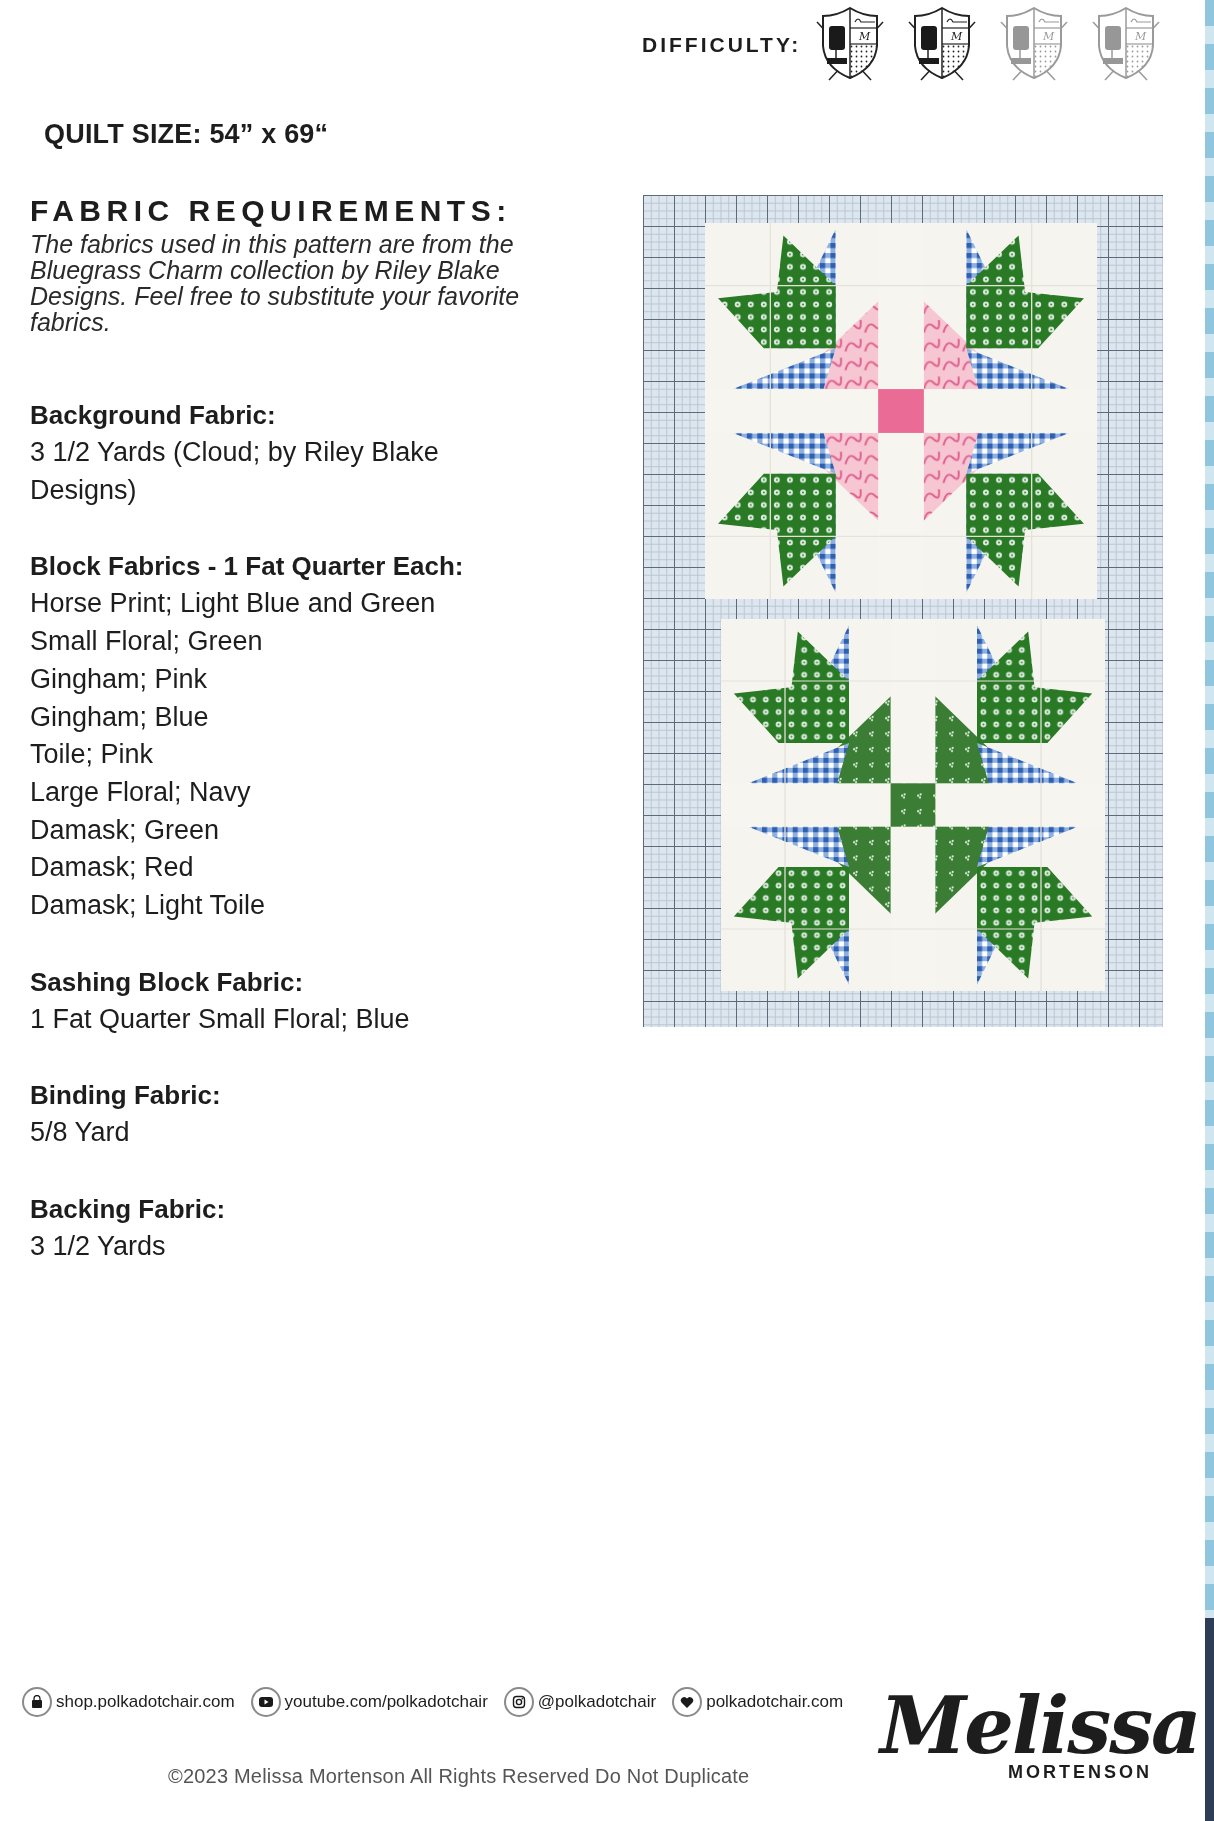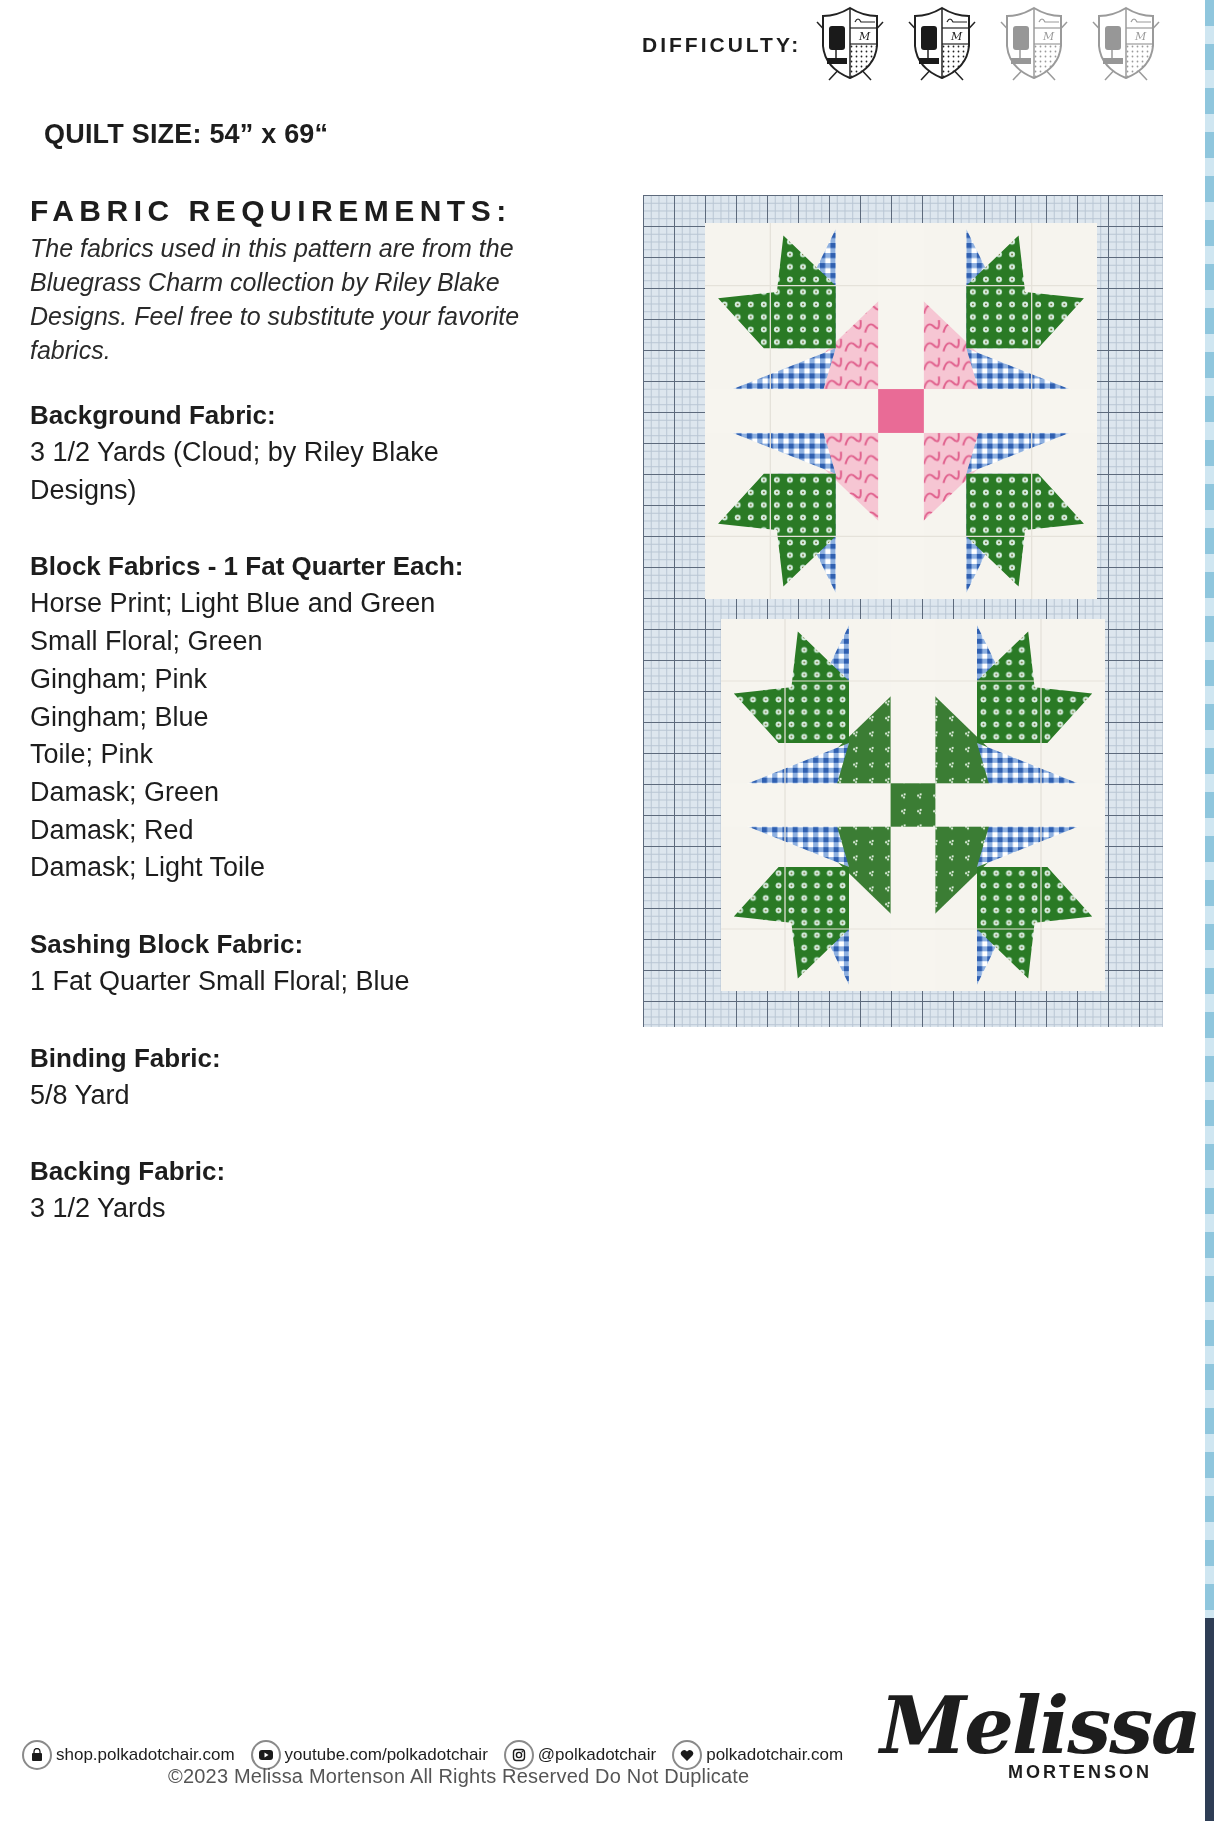--- a/index.html
+++ b/index.html
@@ -13,40 +13,40 @@
 
   
   .difficulty { position: absolute; top: 4px; left: 642px; display: flex; align-items: center; }
   .difficulty-label { font-size: 21px; letter-spacing: 3px; font-weight: bold; color: #1d1d1d; margin-right: 8px; margin-top: 4px; }
   .shield { width: 82px; height: 78px; margin-right: 10px; }
   .shield.faded { opacity: 0.45; }
 
   .quilt-size { position: absolute; top: 119px; left: 44px; font-size: 27px; font-weight: bold; letter-spacing: 0.2px; }
 
   .fabric-title { position: absolute; top: 194px; left: 30px; font-size: 30px; letter-spacing: 5.5px; font-weight: bold; color: #1d1d1d; }
-  .fabric-intro { position: absolute; top: 231px; left: 30px; width: 520px; font-size: 25px; font-style: italic; font-weight: normal; color: #2a2a2a; line-height: 34px; }
+  .fabric-intro { position: absolute; top: 231px; left: 30px; width: 520px; font-size: 25px; font-style: italic; font-weight: normal; color: #2a2a2a; line-height: 26px; }
 
   .sections { position: absolute; top: 396px; left: 30px; width: 540px; }
   .section { margin-bottom: 38px; }
   .section-head { font-size: 26px; font-weight: bold; line-height: 38px; color: #1d1d1d; }
   .section-line { font-size: 27px; line-height: 37.7px; color: #1d1d1d; }
 
   
   .photo { position: absolute; left: 643px; top: 195px; width: 520px; height: 832px; overflow: hidden;
     background-color: #dde6ee;
     background-image:
       linear-gradient(#5d6a7c 1px, transparent 1px),
       linear-gradient(90deg, #5d6a7c 1px, transparent 1px),
       linear-gradient(#b8c5d3 1px, transparent 1px),
       linear-gradient(90deg, #b8c5d3 1px, transparent 1px);
     background-size: 31px 31px, 31px 31px, 7.75px 7.75px, 7.75px 7.75px; }
   .block { position: absolute; }
 
   
-  .footer-links { position: absolute; top: 1740px; left: 22px; display: flex; }
+  .footer-links { position: absolute; top: 1687px; left: 22px; display: flex; }
   .flink { display: flex; align-items: center; margin-right: 16px; }
   .flink-icon { width: 30px; height: 30px; border: 2px solid #8a8a8a; border-radius: 50%;
     display: flex; align-items: center; justify-content: center; margin-right: 4px; background: #fff; }
   .flink-text { font-size: 17px; color: #1d1d1d; }
   .copyright { position: absolute; top: 1765px; left: 168px; font-size: 20px; color: #555; letter-spacing: 0.2px; }
   .logo { position: absolute; left: 880px; top: 1686px; width: 280px; height: 100px; }
   .logo-script { position: absolute; left: 0; top: -6px; font-family: "DejaVu Serif", serif; font-style: italic; font-weight: bold; font-size: 78px; color: #1d1d1d; letter-spacing: -2px; }
   .logo-sub { position: absolute; left: 128px; top: 76px; font-size: 18px; letter-spacing: 3px; font-weight: bold; color: #1d1d1d; }
 </style>
 </head>
@@ -104,20 +104,21 @@
     <div class="section-line">3 1/2 Yards (Cloud; by Riley Blake</div>
     <div class="section-line">Designs)</div>
   </div>
   <div class="section">
     <div class="section-head">Block Fabrics - 1 Fat Quarter Each:</div>
     <div class="section-line">Horse Print; Light Blue and Green</div>
     <div class="section-line">Small Floral; Green</div>
     <div class="section-line">Gingham; Pink</div>
     <div class="section-line">Gingham; Blue</div>
     <div class="section-line">Toile; Pink</div>
+    <div class="section-line">Large Floral; Navy</div>
     <div class="section-line">Damask; Green</div>
     <div class="section-line">Damask; Red</div>
     <div class="section-line">Damask; Light Toile</div>
   </div>
   <div class="section">
     <div class="section-head">Sashing Block Fabric:</div>
     <div class="section-line">1 Fat Quarter Small Floral; Blue</div>
   </div>
   <div class="section">
     <div class="section-head">Binding Fabric:</div>

